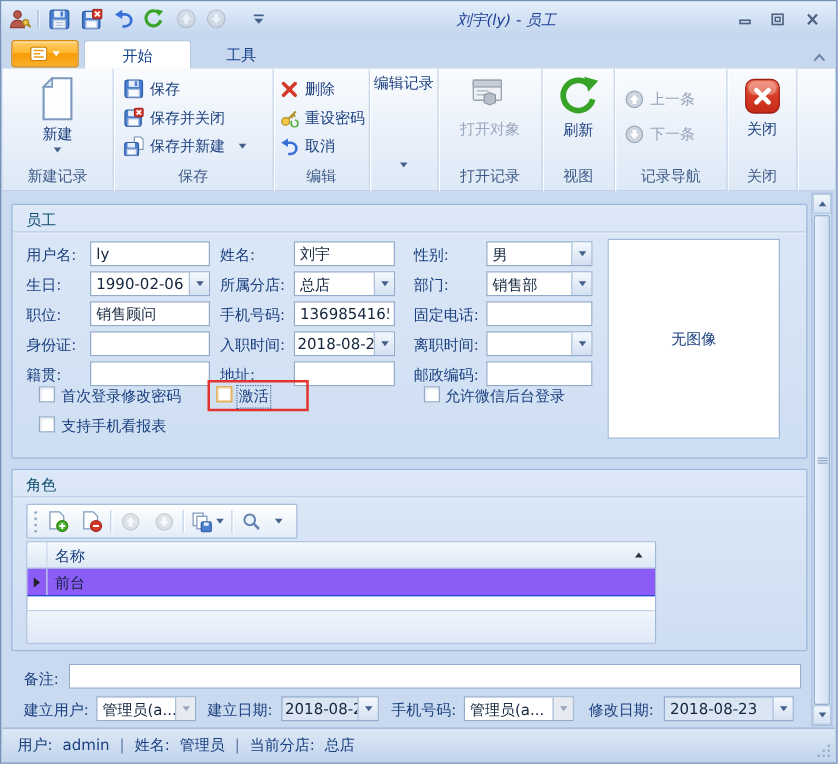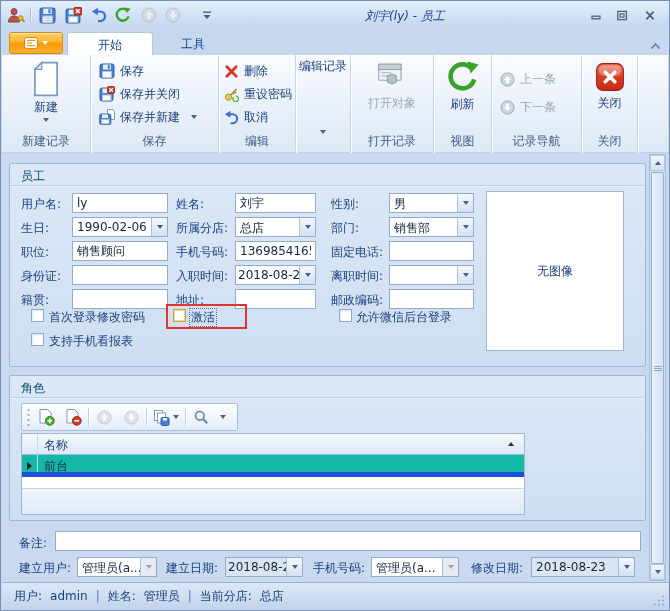--- a/index.html
+++ b/index.html
@@ -81,22 +81,22 @@
   .rtoolbar { position:absolute; border:1px solid #a9bedd; border-radius:2px;
               background:linear-gradient(#feffff,#e3ecf8); display:flex;
               align-items:center; gap:3px; padding:0 4px; }
   .tbtn { width:24px; height:24px; display:flex; align-items:center;
           justify-content:center; cursor:pointer; }
   .tsep { width:1px; height:18px; background:#c2d2e6; box-shadow:1px 0 0 #fff; }
   .grid { position:absolute; background:#fff; border:1px solid #9db6d9; }
   .ghead { position:absolute; left:0; right:0; top:0; height:21px;
            background:linear-gradient(#f5f9fd,#dce8f5); border-bottom:1px solid #9db6d9;
            color:#1b3f7f; }
-  .grow { position:absolute; left:0; right:0; height:22px; background:#14b8a6;
-          border-bottom:5px solid #1d4ed8; color:#14273f; cursor:pointer; }
+  .grow { position:absolute; left:0; right:0; height:22px; background:#8b5cf6;
+          border-bottom:1px solid #1d4ed8; color:#14273f; cursor:pointer; }
   .gind { position:absolute; left:0; top:0; bottom:0; width:16px;
           border-right:1px solid #c9d8ec; }
   .gband { position:absolute; left:0; right:0; background:linear-gradient(#f0f5fc,#dfe9f6);
            border-top:1px solid #c4d4e8; }
   .tri-r { width:0; height:0; border-top:4px solid transparent;
            border-bottom:4px solid transparent; border-left:5px solid #222; }
   
   .vscroll { position:absolute; width:17px; background:#cfdff1; border:1px solid #a9bedd; }
   .sbtn { position:absolute; left:0; right:0; height:16px; display:flex;
           align-items:center; justify-content:center; cursor:pointer;

